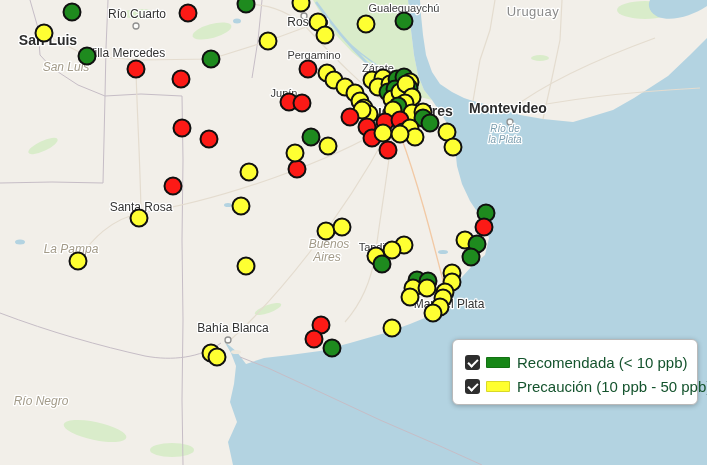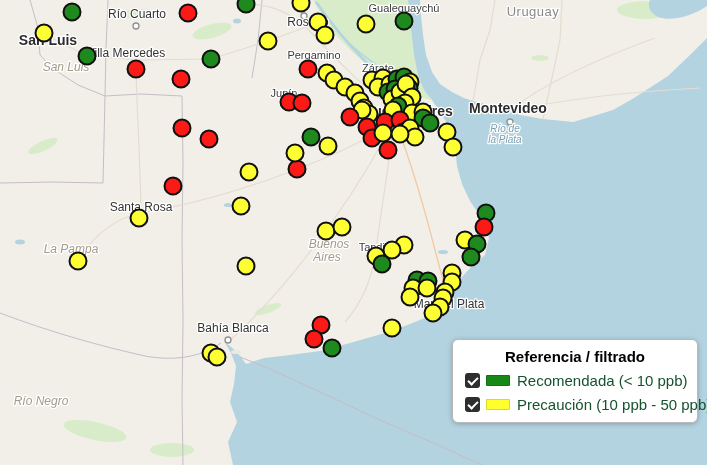--- a/index.html
+++ b/index.html
@@ -232,21 +232,20 @@
       <circle cx="392" cy="328" r="8.5" class="marker" fill="#feff32"></circle>
       <circle cx="321" cy="325" r="8.5" class="marker" fill="#fc1a16"></circle>
       <circle cx="314" cy="339" r="8.5" class="marker" fill="#fc1a16"></circle>
       <circle cx="332" cy="348" r="8.5" class="marker" fill="#1e8a1e"></circle>
       <circle cx="211" cy="353" r="8.5" class="marker" fill="#feff32"></circle>
       <circle cx="217" cy="357" r="8.5" class="marker" fill="#feff32"></circle>
     </g>
 </svg>
 
 <div id="legend">
-  <div class="lg-title">Referencia / filtrado</div>
   <div class="lg-row">
     <input type="checkbox" class="lg-check" checked="" style="">
     <span class="lg-swatch" style="background: rgb(23, 135, 23);"></span>
     <span class="lg-label">Recomendada (&lt; 10 ppb)</span>
   </div>
   <div class="lg-row">
     <input type="checkbox" class="lg-check" checked="" style="">
     <span class="lg-swatch" style="background: rgb(255, 255, 46);"></span>
     <span class="lg-label">Precaución (10 ppb - 50 ppb)</span>
   </div>

